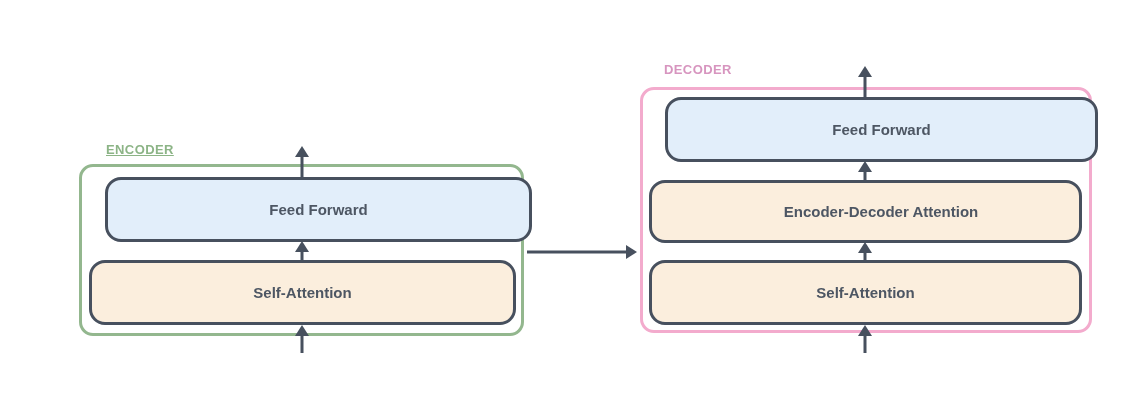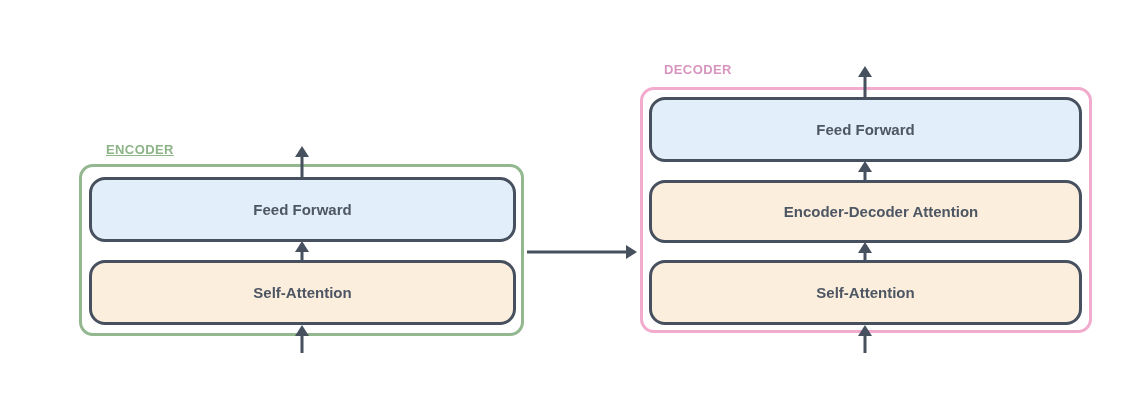--- a/index.html
+++ b/index.html
@@ -32,21 +32,21 @@
     box-sizing: border-box;
     border: 3px solid var(--slate);
     border-radius: 16px;
     display: flex;
     align-items: center;
     justify-content: center;
     font-size: 15px;
     font-weight: bold;
     color: var(--text);
   }
-  .block.blue  { background: var(--blue_fill); }
+  .block.blue  { background: var(--blue_fill); margin-left: 16px; }
   .block.peach { background: var(--peach_fill); }
   .arrow-up { position: absolute; width: 14px; }
   .arrow-up::before {
     content: ""; position: absolute; top: 0; left: 50%;
     transform: translateX(-50%);
     border-left: 7px solid transparent;
     border-right: 7px solid transparent;
     border-bottom: 11px solid var(--slate);
   }
   .arrow-up::after {

